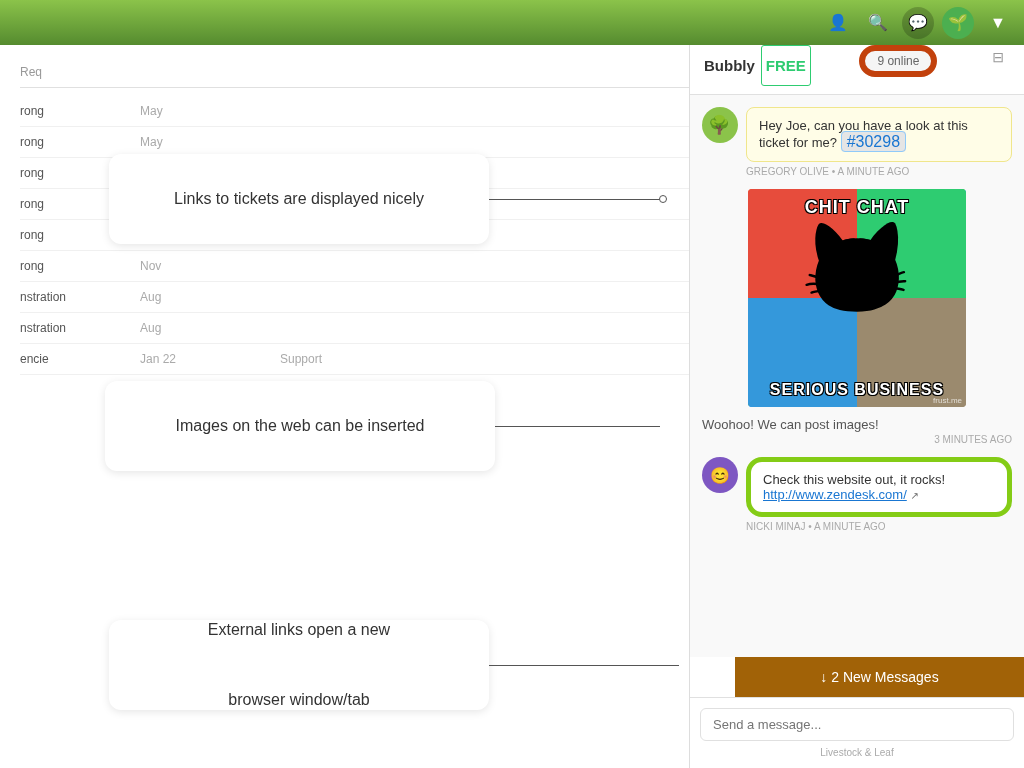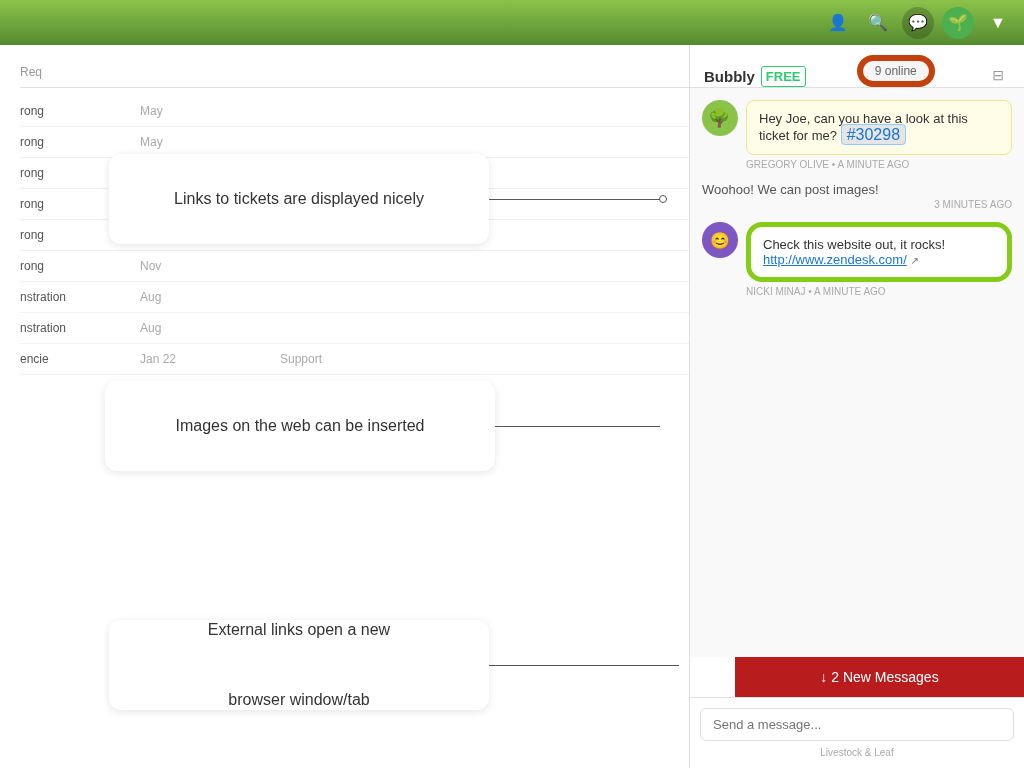--- a/index.html
+++ b/index.html
@@ -113,44 +113,44 @@
       bottom: 0;
       background: white;
       border-left: 1px solid #ddd;
       display: flex;
       flex-direction: column;
       z-index: 20;
     }
 
     .chat-header {
       display: flex;
-      align-items: flex-end;
+      align-items: flex-start;
       justify-content: space-between;
       padding: 0 14px;
-      height: 43px;
+      height: 50px;
       border-bottom: 1px solid #e0e0e0;
       background: white;
     }
 
     .chat-title {
       display: flex;
       align-items: center;
       gap: 6px;
     }
     .chat-title-name {
       font-weight: 600;
       font-size: 15px;
       color: #333;
     }
     .chat-title-free {
-      font-size: 13px;
+      font-size: 15px;
       color: #2ecc71;
       font-weight: 700;
       border: 1px solid #2ecc71;
-      padding: 2px 4px;
+      padding: 11px 4px;
       border-radius: 3px;
     }
     .chat-online-badge {
       background: #f5f5f5;
       border: 6px solid #c2410c;
       border-radius: 20px;
       padding: 3px 12px;
       font-size: 12px;
       color: #666;
     }
@@ -297,21 +297,21 @@
       color: #666;
     }
     .message-meta-2 {
       font-size: 10px;
       color: #aaa;
       margin-top: 4px;
       margin-left: 44px;
     }
 
     .new-messages-bar {
-      background: #b91c1c;
+      background: #a16207;
       color: white;
       text-align: center;
       padding: 12px;
       font-size: 14px;
       font-weight: 500;
       cursor: pointer;
       margin-left: 45px;
     }
 
     .chat-input-area {
@@ -441,20 +441,34 @@
         <a class="ticket-link">#30298</a>
       </div>
       <div class="message-meta">
         <span>GREGORY OLIVE</span>
         <span> • </span>
         <span>A MINUTE AGO</span>
       </div>
     </div>
 
     <div class="message-image-block">
+      <div class="meme-image">
+        
+        <div style="position:absolute;top:0;left:0;width:50%;height:50%;background:#e74c3c;"></div>
+        <div style="position:absolute;top:0;left:50%;width:50%;height:50%;background:#2ecc71;"></div>
+        <div style="position:absolute;top:50%;left:0;width:50%;height:50%;background:#3498db;"></div>
+        <div style="position:absolute;top:50%;left:50%;width:50%;height:50%;background:#9b8a6e;"></div>
+        
+        <div style="position:absolute;top:0;left:0;width:100%;height:100%;background:transparent;"></div>
+        <div class="meme-top-text">CHIT CHAT</div>
+        
+        <div style="position:absolute;top:35px;left:50%;transform:translateX(-50%);font-size:90px;line-height:1;filter:brightness(0);">🐱</div>
+        <div class="meme-bottom-text">SERIOUS BUSINESS</div>
+        <div style="position:absolute;bottom:2px;right:4px;font-size:8px;color:rgba(255,255,255,0.7);">frust.me</div>
+      </div>
       <div class="image-caption">Woohoo! We can post images!</div>
       <div class="image-meta">3 MINUTES AGO</div>
     </div>
 
     <div class="message-block-2 clearfix">
       <div class="message-avatar-2" style="background:#7e57c2;">😊</div>
       <div class="message-bubble-2">
         <div>Check this website out, it rocks!</div>
         <div>
           <a class="ext-link">http://www.zendesk.com/</a>

